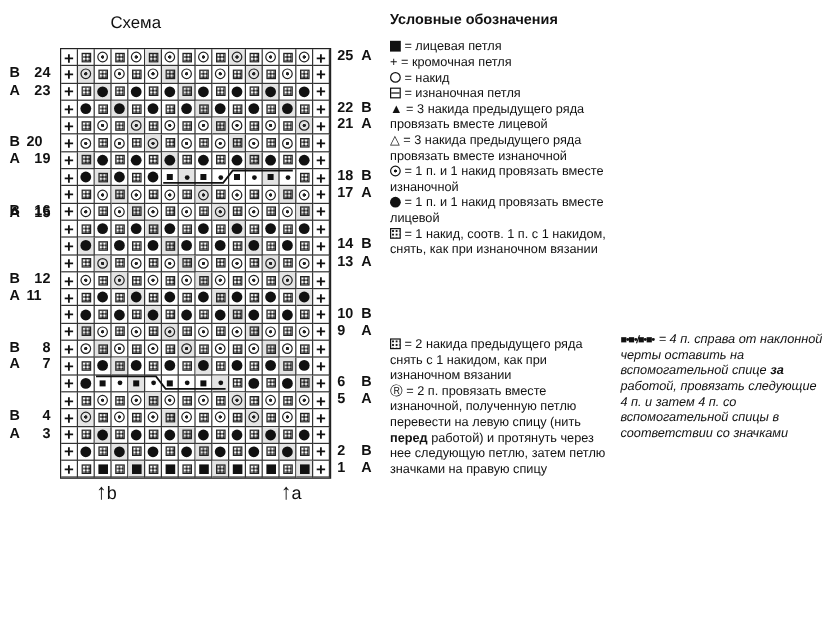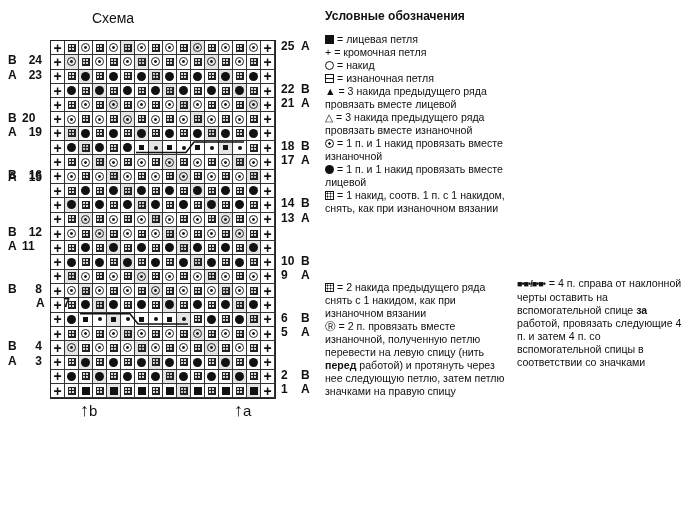--- a/index.html
+++ b/index.html
@@ -447,21 +447,21 @@
     <div class="lbl" style="top: 153.4px; left: 281px;"><span style="display:inline-block;width:20px">17</span><span>А</span></div>
     <div class="lbl" style="top: 167.7px; left: 8px;"><span style="display:inline-block;width:14px">В</span><span style="display:inline-block;width:20px;text-align:right">16</span></div>
     <div class="lbl" style="top: 170px; left: 8px;"><span style="display:inline-block;width:14px">А</span><span style="display:inline-block;width:20px;text-align:right">15</span></div>
     <div class="lbl" style="top: 196.3px; left: 281px;"><span style="display:inline-block;width:20px">14</span><span>В</span></div>
     <div class="lbl" style="top: 210.6px; left: 281px;"><span style="display:inline-block;width:20px">13</span><span>А</span></div>
     <div class="lbl" style="top: 224.9px; left: 8px; text-decoration: underline;"><span style="display:inline-block;width:14px">В</span><span style="display:inline-block;width:20px;text-align:right">12</span></div>
     <div class="lbl" style="top: 239.2px; left: 8px;"><span style="display:inline-block;width:14px">А</span><span style="display:inline-block;width:20px;text-align:left">11</span></div>
     <div class="lbl" style="top: 253.5px; left: 281px;"><span style="display:inline-block;width:20px">10</span><span>В</span></div>
     <div class="lbl" style="top: 267.8px; left: 281px;"><span style="display:inline-block;width:20px">9</span><span>А</span></div>
     <div class="lbl" style="top: 282.1px; left: 8px;"><span style="display:inline-block;width:14px">В</span><span style="display:inline-block;width:20px;text-align:right">8</span></div>
-    <div class="lbl" style="top: 296.4px; left: 8px; margin-left: 28px;"><span style="display:inline-block;width:14px">А</span><span style="display:inline-block;width:20px;text-align:right">7</span></div>
+    <div class="lbl" style="top: 296.4px; left: 8px;"><span style="display:inline-block;width:14px">А</span><span style="display:inline-block;width:20px;text-align:right">7</span></div>
     <div class="lbl" style="top: 310.7px; left: 281px;"><span style="display:inline-block;width:20px">6</span><span>В</span></div>
     <div class="lbl" style="top: 325px; left: 281px;"><span style="display:inline-block;width:20px">5</span><span>А</span></div>
     <div class="lbl" style="top: 339.3px; left: 8px;"><span style="display:inline-block;width:14px">В</span><span style="display:inline-block;width:20px;text-align:right">4</span></div>
     <div class="lbl" style="top: 353.6px; left: 8px;"><span style="display:inline-block;width:14px">А</span><span style="display:inline-block;width:20px;text-align:right">3</span></div>
     <div class="lbl" style="top: 367.9px; left: 281px;"><span style="display:inline-block;width:20px">2</span><span>В</span></div>
     <div class="lbl" style="top: 382.2px; left: 281px;"><span style="display:inline-block;width:20px">1</span><span>А</span></div>
   </div>
 <svg id="cables" style="position:absolute;left:0;top:0;width:699px;height:519px;pointer-events:none">
     <path d="M136 152.4 L186 152.4 L194 142.10000000000002 L244 142.10000000000002" stroke="#111" stroke-width="1.5" fill="none"></path>
     <path d="M80 313.7 L130 313.7 L138 324 L188 324" stroke="#111" stroke-width="1.5" fill="none"></path>
@@ -482,18 +482,18 @@
     </div>
 </div>
 <div class="legend" style="left:325px;top:281px;width:180px;">
     <div id="legend2">
       <p><span class="ico box"></span><span>= 2 накида предыдущего ряда снять с 1 накидом, как при изнаночном вязании</span></p>
       <p><span>Ⓡ </span><span class="a">= 2 п. провязать вместе изнаночной, полученную петлю перевести на левую спицу (нить </span><b class="b">перед</b><span class="c"> работой) и протянуть через нее следующую петлю, затем петлю значками на правую спицу</span></p>
     </div>
   </div>
 <div class="legend" style="left:517px;top:277px;width:170px;">
     <div id="legend3">
-      <p style="margin-bottom: 6px;"><span class="cableglyph">■•■•/■•■•</span><span class="a">= 4 п. справа от наклонной черты оставить на вспомогательной спице </span><b class="b">за</b><span class="c"> работой, провязать следующие 4 п. и затем 4 п. со вспомогательной спицы в соответствии со значками</span></p>
+      <p style="margin-bottom: 6px; font-style: italic;"><span class="cableglyph">■•■•/■•■•</span><span class="a">= 4 п. справа от наклонной черты оставить на вспомогательной спице </span><b class="b">за</b><span class="c"> работой, провязать следующие 4 п. и затем 4 п. со вспомогательной спицы в соответствии со значками</span></p>
     </div>
   </div>
 
 <div class="arrow" style="left: 80px; top: 400px;"><span style="font-size:18px">↑</span><span>b</span></div>
 <div class="arrow" style="left: 234px; top: 400px;"><span style="font-size:18px">↑</span><span>a</span></div>
 
 </body></html>

